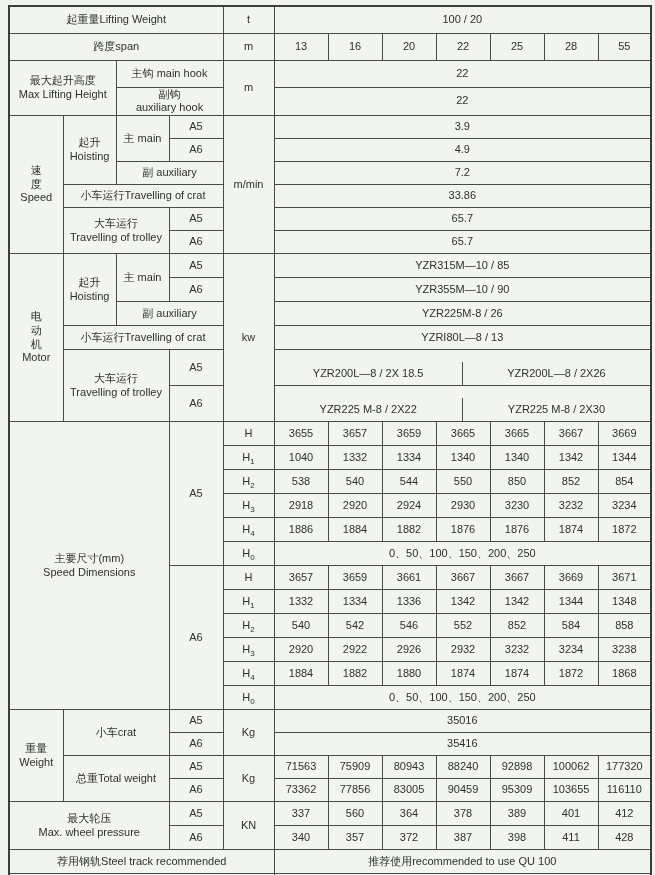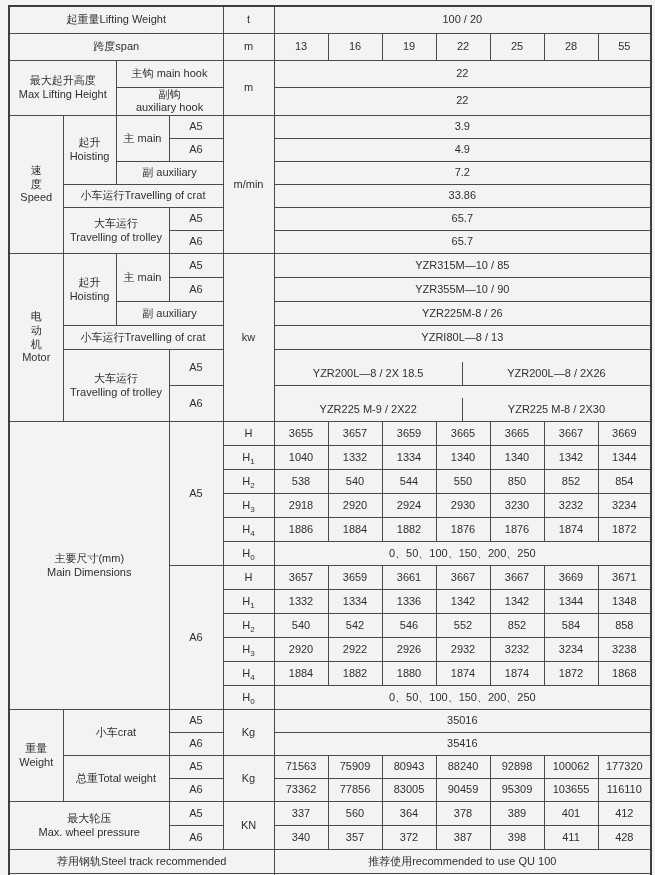--- a/index.html
+++ b/index.html
@@ -59,21 +59,21 @@
     <td colspan="4" class="lbl">起重量Lifting Weight</td>
     <td>t</td>
     <td colspan="7">100 / 20</td>
   </tr>
 
   <tr class="h27">
     <td colspan="4" class="lbl">跨度span</td>
     <td>m</td>
     <td>13</td>
     <td>16</td>
-    <td>19</td>
+    <td>20</td>
     <td>22</td>
     <td>25</td>
     <td>28</td>
     <td>55</td>
   </tr>
 
   <tr class="h27">
     <td colspan="2" rowspan="2" class="lbl">最大起升高度
 Max Lifting Height</td>
     <td colspan="2" class="lbl">主钩 main hook</td>
@@ -152,29 +152,29 @@
       <div class="wrap">
         <div>YZR200L—8 / 2X 18.5</div>
         <div>YZR200L—8 / 2X26</div>
       </div>
     </td>
   </tr>
   <tr class="h24">
     <td>A6</td>
     <td colspan="7" class="split">
       <div class="wrap">
-        <div>YZR225 M-9 / 2X22</div>
+        <div>YZR225 M-8 / 2X22</div>
         <div>YZR225 M-8 / 2X30</div>
       </div>
     </td>
   </tr>
 
   <tr class="h24">
     <td colspan="3" rowspan="12" class="lbl">主要尺寸(mm)
-Main Dimensions</td>
+Speed Dimensions</td>
     <td rowspan="6">A5</td>
     <td><span>H</span><sub></sub></td>
     <td>3655</td>
     <td>3657</td>
     <td>3659</td>
     <td>3665</td>
     <td>3665</td>
     <td>3667</td>
     <td>3669</td>
   </tr>

